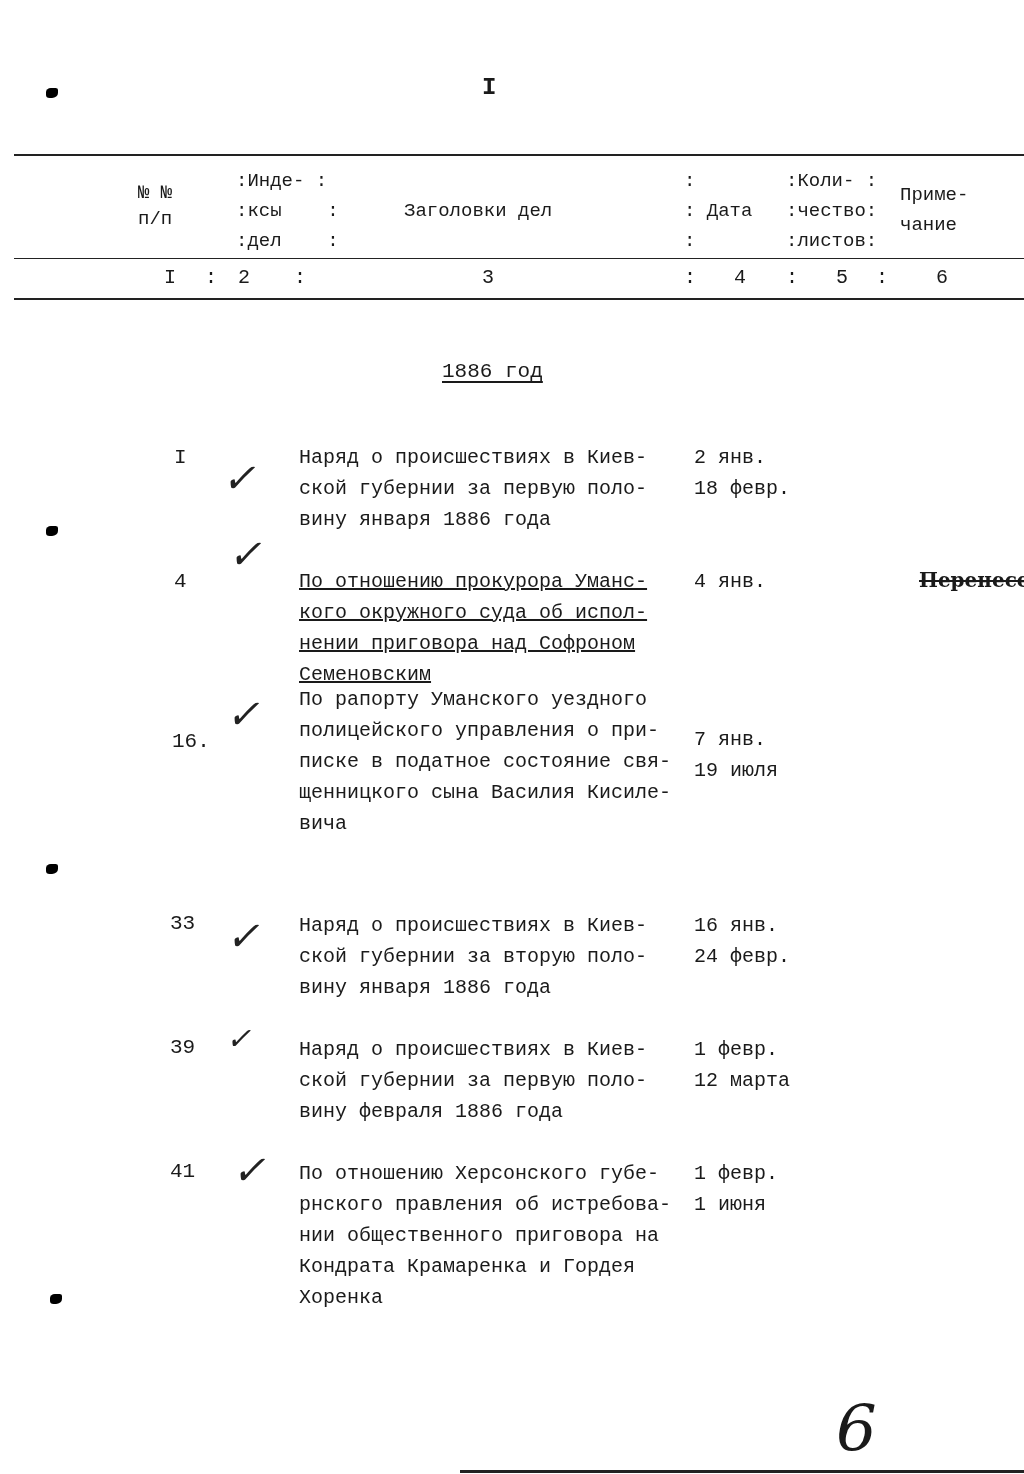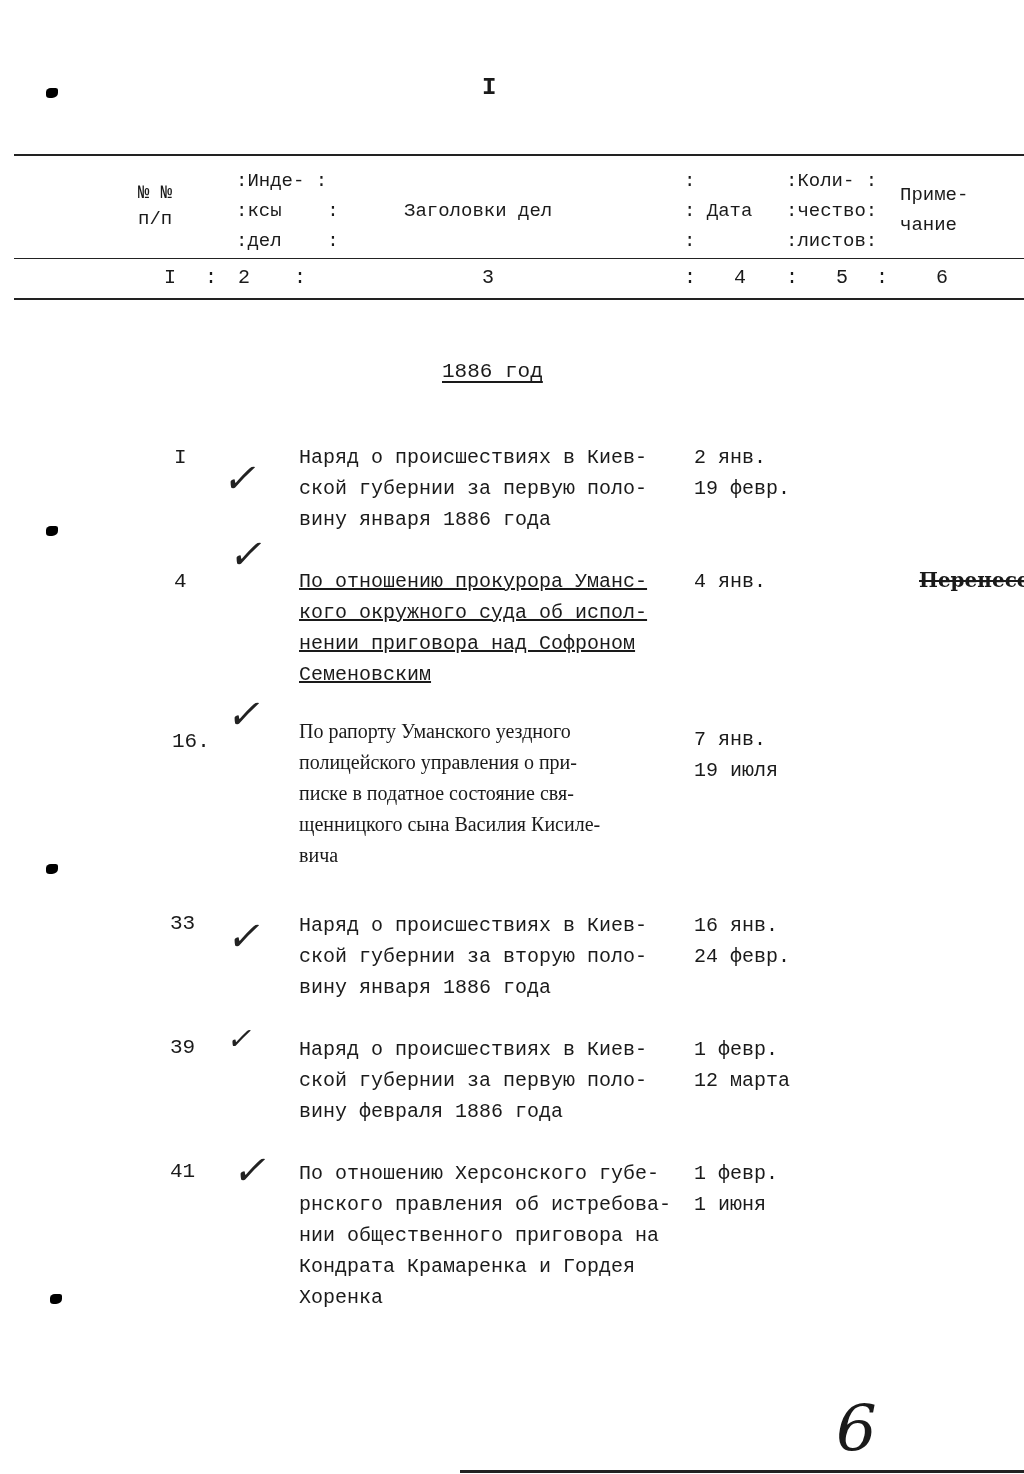--- a/index.html
+++ b/index.html
@@ -64,34 +64,34 @@
 <div class="abs rule" style="top:298px;"></div>
 
 <div class="abs year">1886 год</div>
 
 <div class="abs entry-no" style="left:174px;top:446px;">I</div>
 <div class="abs check" style="left:222px;top:458px;">✓</div>
 <div class="abs entry-title" style="top:442px;">Наряд о происшествиях в Киев-
 ской губернии за первую поло-
 вину января 1886 года</div>
 <div class="abs entry-date" style="top:442px;">2 янв.
-19 февр.</div>
+18 февр.</div>
 
 <div class="abs check" style="left:228px;top:534px;">✓</div>
 <div class="abs entry-no" style="left:174px;top:570px;">4</div>
 <div class="abs entry-title" style="top:566px;text-decoration:underline;">По отношению прокурора Уманс-
 кого окружного суда об испол-
 нении приговора над Софроном
 Семеновским</div>
 <div class="abs entry-date" style="top:566px;">4 янв.</div>
 <div class="abs note"><span class="struck">Перенесено</span></div>
 
 <div class="abs check" style="left:226px;top:694px;">✓</div>
 <div class="abs entry-no" style="left:172px;top:730px;">16.</div>
-<div class="abs entry-title" style="top:716px;font-family:Liberation Serif, serif;">По рапорту Уманского уездного
+<div class="abs entry-title" style="top:684px;">По рапорту Уманского уездного
 полицейского управления о при-
 писке в податное состояние свя-
 щенницкого сына Василия Кисиле-
 вича</div>
 <div class="abs entry-date" style="top:724px;font-family:Liberation Mono, monospace;">7 янв.
 19 июля</div>
 
 <div class="abs entry-no" style="left:170px;top:912px;">33</div>
 <div class="abs check" style="left:226px;top:916px;">✓</div>
 <div class="abs entry-title" style="top:910px;">Наряд о происшествиях в Киев-

